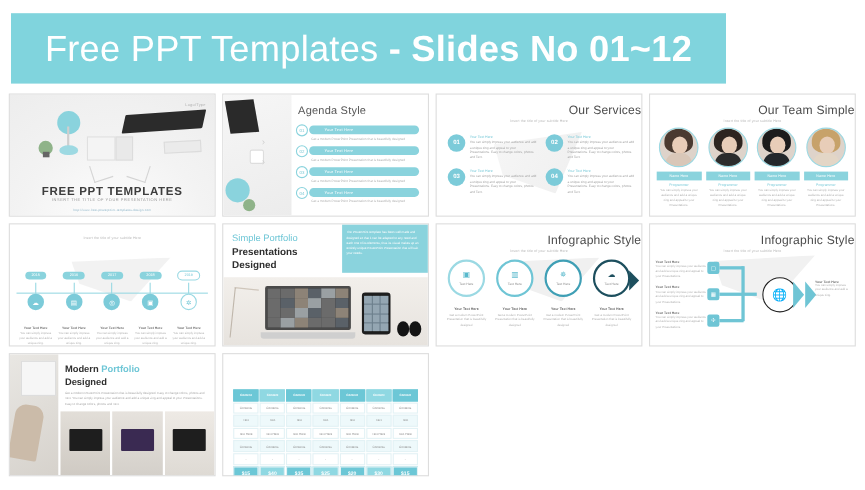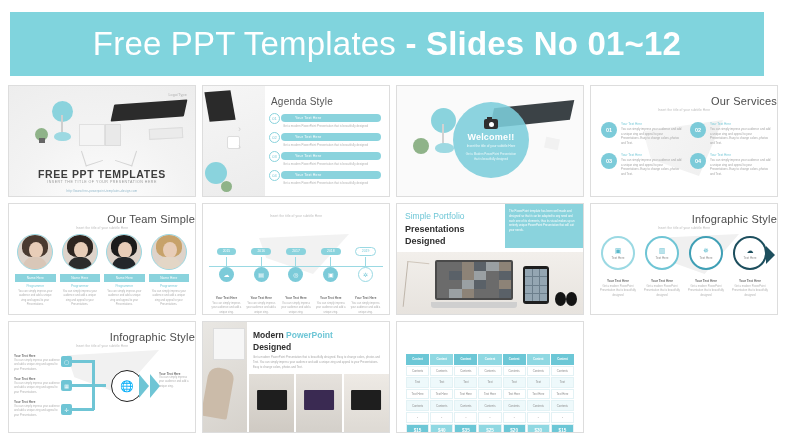--- a/index.html
+++ b/index.html
@@ -8,21 +8,21 @@
     width: 786px; height: 445px;
     background: #ffffff;
     font-family: "Liberation Sans", sans-serif;
     overflow: hidden;
   }
   .page { position: relative; width: 786px; height: 445px; background:#fff; }
 
   
   .banner {
     position: absolute; left: 10px; top: 12px;
-    width: 754px; height: 64px;
+    width: 650px; height: 64px;
     background: #80d4dd;
     display: flex; align-items: center; justify-content: center;
   }
   .banner-text {
     color: #ffffff;
     font-size: 33px;
     font-weight: 400;
     letter-spacing: .2px;
     white-space: nowrap;
   }
@@ -370,34 +370,20 @@
         </div>
         <div class="arow">
           <div class="pill">Your Text Here</div>
           <div class="num">04</div>
           <div class="adesc">Get a modern PowerPoint Presentation that is beautifully designed</div>
         </div>
       </div>
     </div>
 
 
-    <div class="slide s4">
-      <div class="mon"></div>
-      <div class="lampshade"></div>
-      <div class="lamparm"></div>
-      <div class="lampbase"></div>
-      <div class="plant"></div>
-      <div class="paper"></div>
-      <div class="circle">
-        <div class="cam"></div>
-        <div class="w-title">Welcome!!</div>
-        <div class="w-sub">Insert the title of your subtitle Here</div>
-        <div class="w-desc">Get a Modern PowerPoint Presentation that is beautifully designed</div>
-      </div>
-    </div>
 
     <div class="slide s5">
       <div class="bgwatermark"></div>
       <div class="hdr">
         <div class="s-title">Our Services</div>
         <div class="s-sub">Insert the title of your subtitle Here</div>
       </div>
       <div class="grid4">
         <div class="item">
           <div class="circ">01</div>
@@ -666,21 +652,21 @@
         <div class="t">Your Text Here</div>
         <div class="d">You can simply impress your audience and add a unique zing.</div>
       </div>
     </div>
 
     <div class="slide s11">
       <div class="pic">
         <div class="lap"></div>
         <div class="hand"></div>
       </div>
-      <div class="h1"><span>Modern </span><em>PowerPoint</em></div>
+      <div class="h1"><span>Modern </span><em>Portfolio</em></div>
       <div class="h2">Designed</div>
       <div class="pd">Get a modern PowerPoint Presentation that is beautifully designed. Easy to change colors, photos and Text. You can simply impress your audience and add a unique zing and appeal to your Presentations. Easy to change colors, photos and Text.</div>
       <div class="thumbs">
         <div class="tb a">
             <div class="scr"></div>
           </div>
         <div class="tb b">
             <div class="scr purple"></div>
           </div>
         <div class="tb c">

